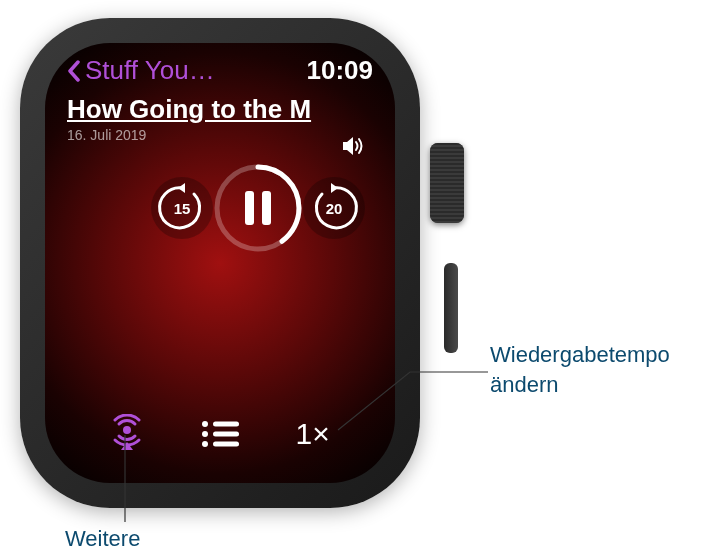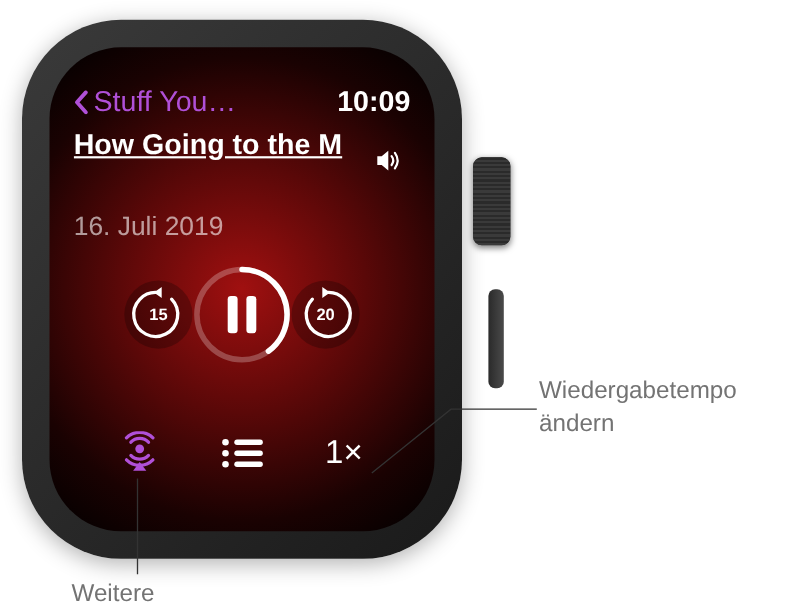--- a/index.html
+++ b/index.html
@@ -37,21 +37,21 @@
     
     .watch-screen {
       position: absolute;
       left: 25px;
       top: 25px;
       width: 350px;
       height: 440px;
       background: radial-gradient(circle at center, #a01010 0%, #5a0808 40%, #1a0202 75%, #000 100%);
       border-radius: 65px;
       overflow: hidden;
-      padding: 34px 22px;
+      padding: 12px 22px;
       display: flex;
       flex-direction: column;
     }
     
     .digital-crown {
       position: absolute;
       right: -14px;
       top: 125px;
       width: 34px;
       height: 80px;
@@ -111,35 +111,34 @@
       font-size: 26px;
       font-weight: 600;
       white-space: nowrap;
       overflow: hidden;
       margin-bottom: 2px;
       text-decoration: underline;
     }
     
     .episode-date {
       color: rgba(255,255,255,0.6);
-      font-size: 24px;
+      font-size: 14px;
       margin-bottom: 20px;
-      margin-top: 44px;
     }
     
     .volume-icon {
       position: absolute;
       right: 28px;
       top: 92px;
       color: #fff;
     }
     
     .controls-row {
       display: flex;
-      justify-content: center;
+      justify-content: flex-end;
       align-items: center;
       margin-bottom: 40px;
       padding: 0 8px;
     }
     
     .skip-button {
       width: 62px;
       height: 62px;
       border-radius: 50%;
       background: rgba(0,0,0,0.25);
@@ -204,21 +203,21 @@
     
     .speed-label {
       color: #fff;
       font-size: 30px;
       font-weight: 500;
     }
     
     .callout {
       position: absolute;
       font-size: 22px;
-      color: #737373;
+      color: #0c4a6e;
       line-height: 1.35;
     }
     
     .callout-speed {
       left: 490px;
       top: 340px;
     }
     
     .callout-episodes {
       left: 65px;

